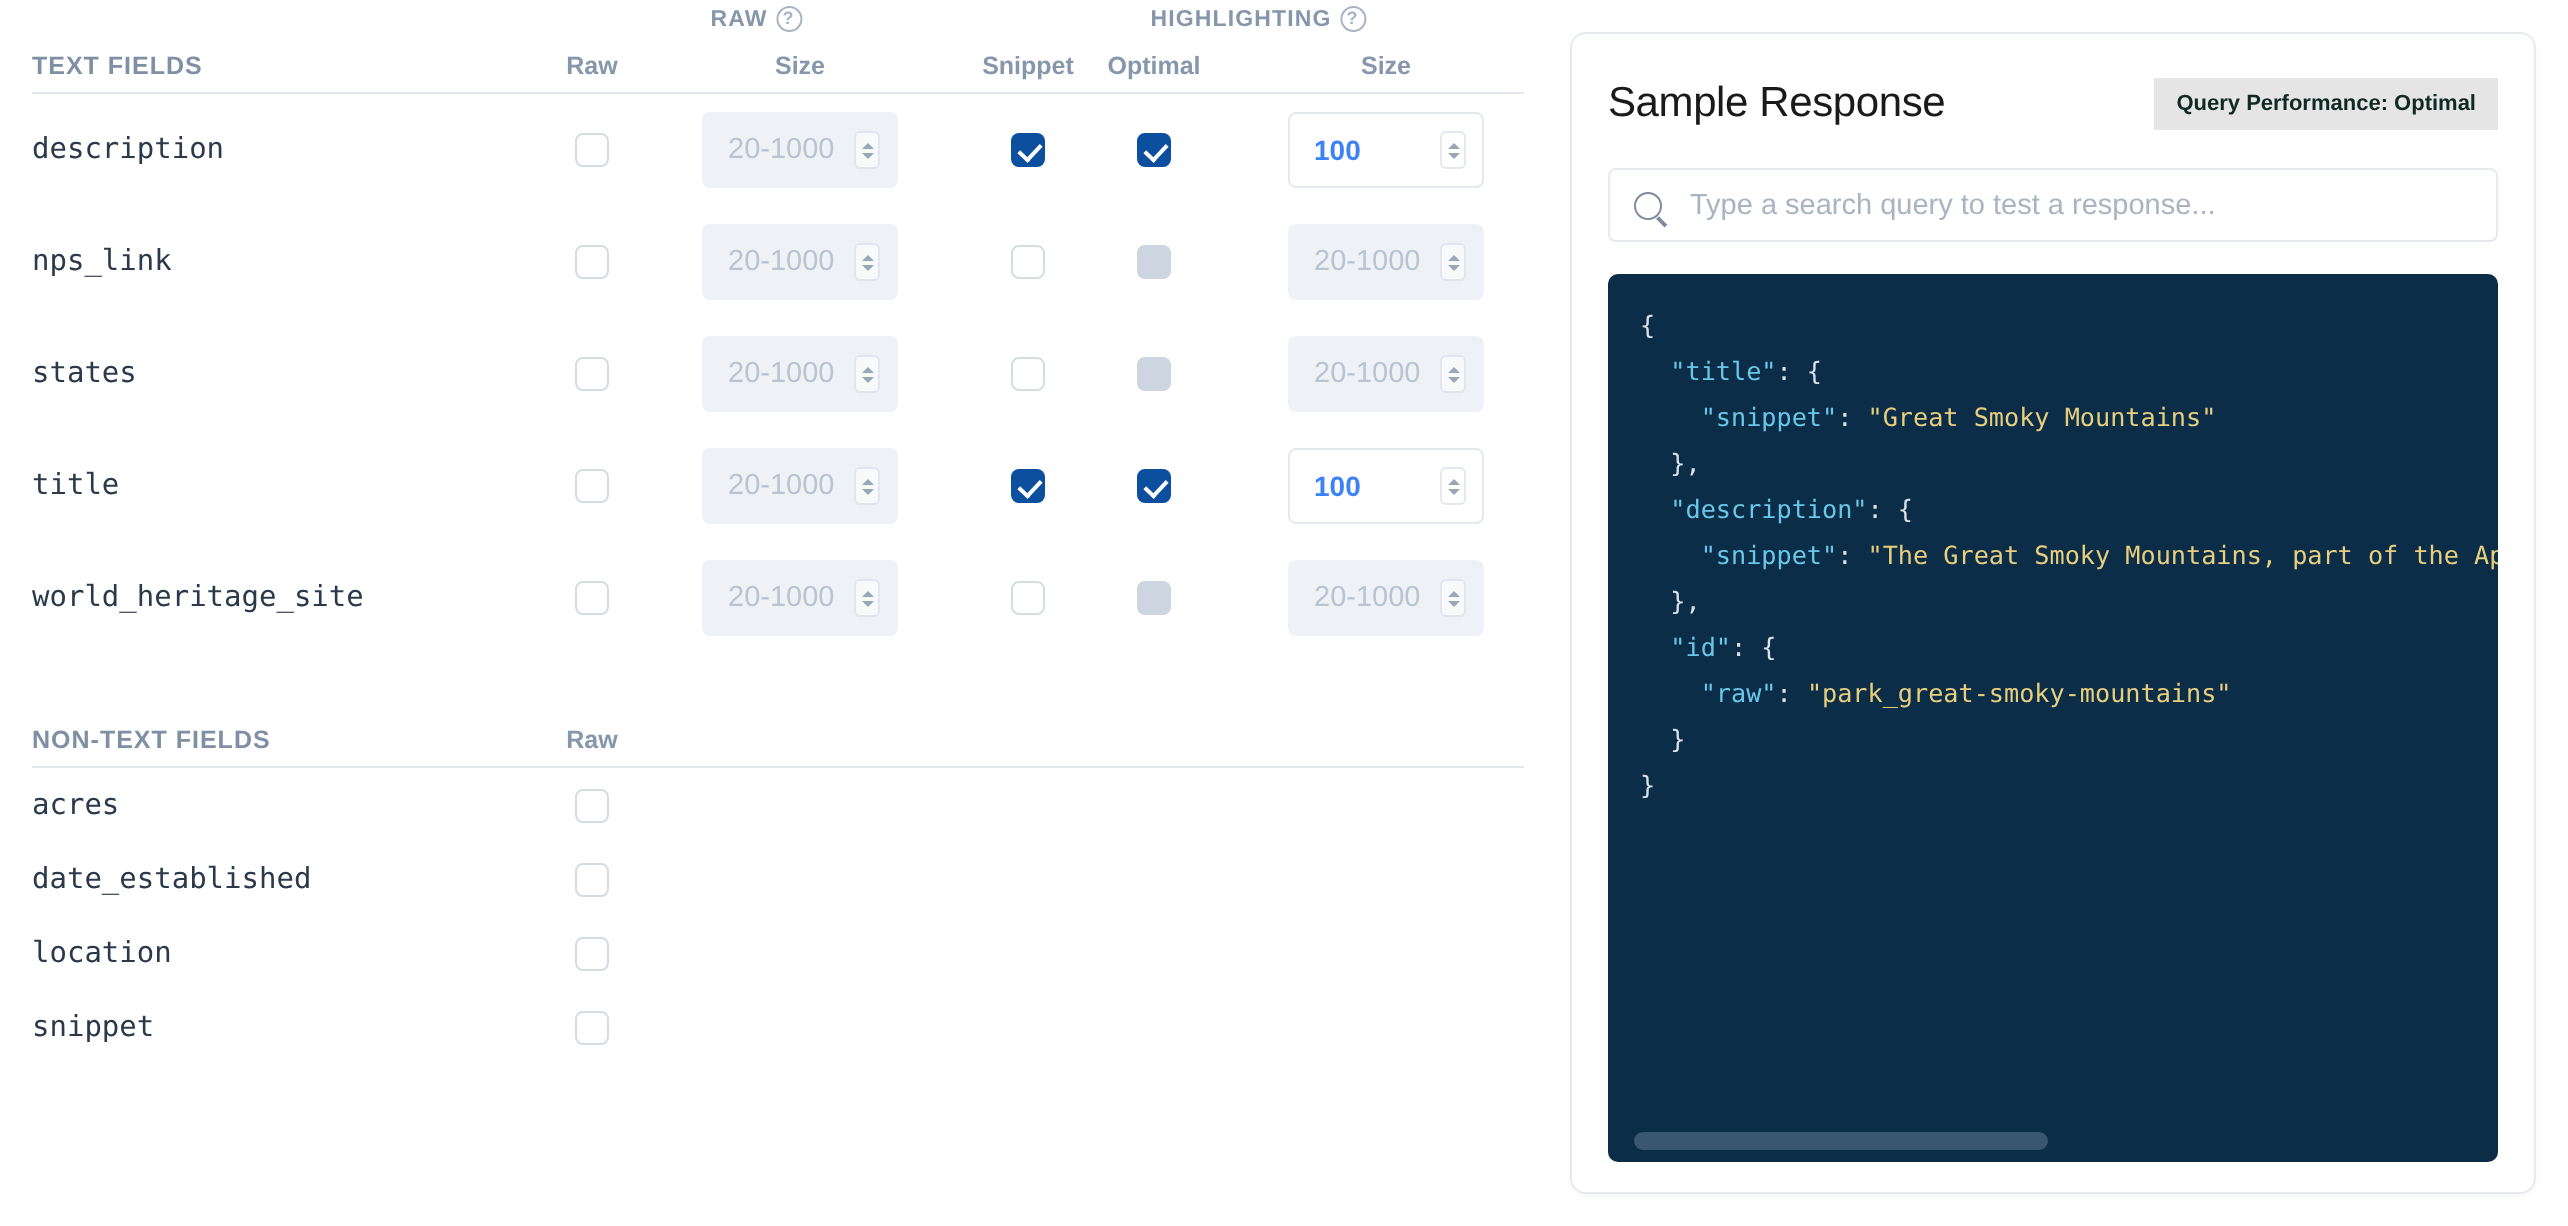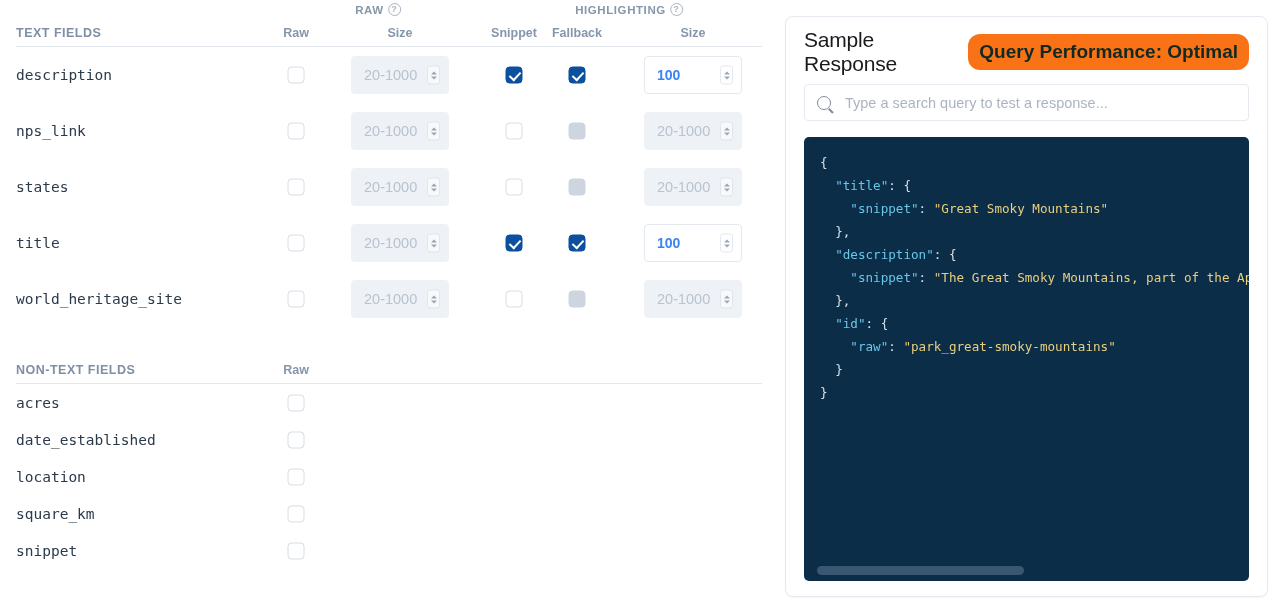--- a/index.html
+++ b/index.html
@@ -140,23 +140,23 @@
   }
   .card-top {
     display: flex; align-items: center; justify-content: space-between;
     height: 34px;
   }
   .card-title {
     font-size: 21px; font-weight: normal; color: #1a1a1a;
     letter-spacing: -.2px;
   }
   .perf-badge {
-    background: #f97316; color: #102a23;
-    font-size: 19px; font-weight: bold;
-    padding: 7px 11px; border-radius: 12px;
+    background: #e5e5e5; color: #102a23;
+    font-size: 11px; font-weight: bold;
+    padding: 7px 11px; border-radius: 0;
     white-space: nowrap;
   }
   .search-wrap {
     margin-top: 15px;
     height: 37px;
     border: 1px solid #e6eaf0;
     border-radius: 4px;
     display: flex; align-items: center;
     padding: 0 12px;
     background: #fff;
@@ -224,21 +224,21 @@
         <span class="help-icon">?</span>
       </div>
       <div class="supercol" style="left:613px;">
         <span>HIGHLIGHTING</span>
         <span class="help-icon">?</span>
       </div>
 
       <div class="colhead" style="left:280px;">Raw</div>
       <div class="colhead" style="left:384px;">Size</div>
       <div class="colhead" style="left:498px;">Snippet</div>
-      <div class="colhead" style="left:561px;">Fallback</div>
+      <div class="colhead" style="left:561px;">Optimal</div>
       <div class="colhead" style="left:677px;">Size</div>
     </div>
 
     <div class="divider"></div>
 
     <div id="text-rows">
         <div class="frow">
           <div class="fname">description</div>
           <div class="cell" style="left: 280px;">
             <span class="cb off"></span>
@@ -407,26 +407,20 @@
           </div>
         </div>
         <div class="frow" style="height: 37px;">
           <div class="fname">date_established</div>
           <div class="cell" style="left: 280px;">
             <span class="cb off"></span>
           </div>
         </div>
         <div class="frow" style="height: 37px;">
           <div class="fname">location</div>
-          <div class="cell" style="left: 280px;">
-            <span class="cb off"></span>
-          </div>
-        </div>
-        <div class="frow" style="height: 37px;">
-          <div class="fname">square_km</div>
           <div class="cell" style="left: 280px;">
             <span class="cb off"></span>
           </div>
         </div>
         <div class="frow" style="height: 37px;">
           <div class="fname">snippet</div>
           <div class="cell" style="left: 280px;">
             <span class="cb off"></span>
           </div>
         </div>

